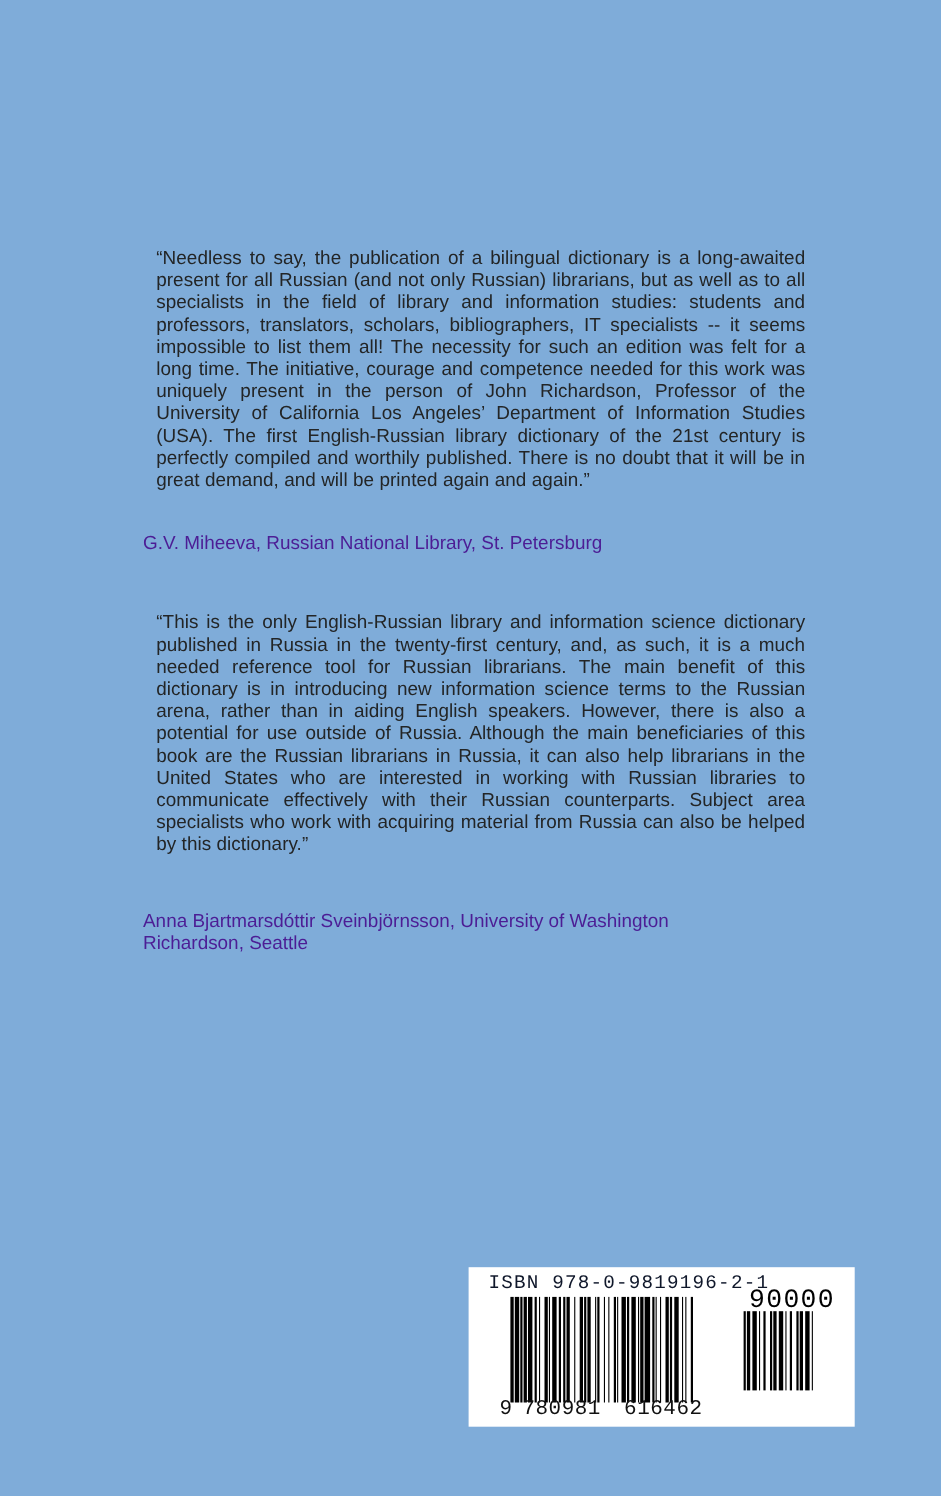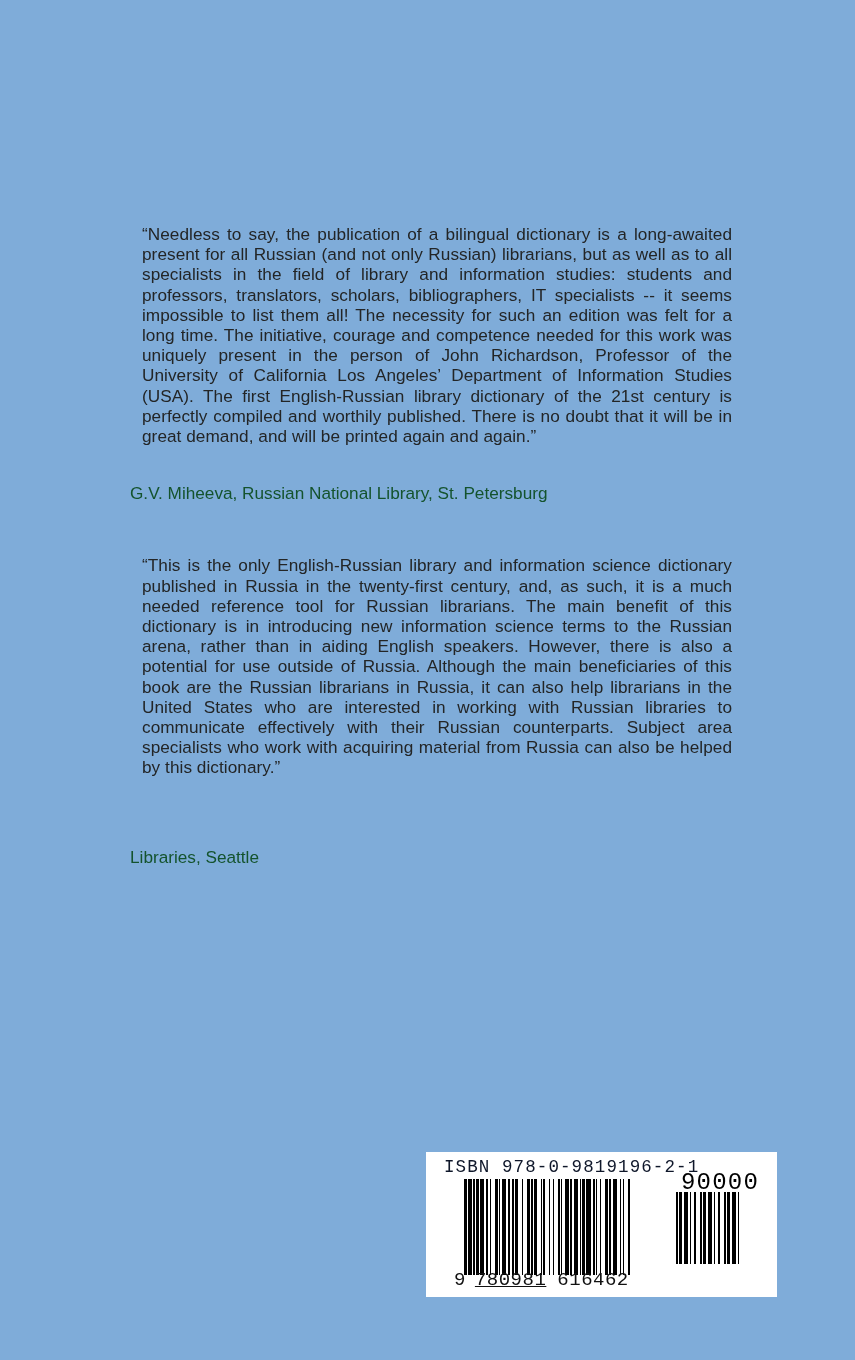--- a/index.html
+++ b/index.html
@@ -36,21 +36,21 @@
     text-justify: inter-word;
     letter-spacing: 0.05px;
     margin: 12px;
     -webkit-hyphens: none;
     hyphens: none;
   }
 
   .blurb-1 { margin-bottom: 0; }
 
   .attribution {
-    color: #14532d;
+    color: #4c1d95;
     font-size: 17.2px;
     line-height: 20.2px;
     text-align: left;
     margin: 0;
   }
 
   .gap-after-quote-1 { height: 37px; }
   .gap-after-attr-1  { height: 40px; }
   .gap-after-quote-2 { height: 37px; }
 
@@ -131,21 +131,21 @@
     left: 28px;
     top: 117px;
     width: 220px;
     font-family: "Liberation Mono", "DejaVu Sans Mono", monospace;
     font-size: 19px;
     color: #111111;
     white-space: nowrap;
     letter-spacing: 0.5px;
   }
   .ean-digits .lead { margin-right: 9px; }
-  .ean-digits .grp  { margin-right: 11px; text-decoration: underline; }
+  .ean-digits .grp  { margin-right: 21px; }
 </style>
 </head>
 <body>
 
 <div class="cover">
 
   <div class="text-column">
 
     <p class="blurb blurb-1">“Needless to say, the publication of a bilingual dictionary is a long-awaited present for all Russian (and not only Russian) librarians, but as well as to all specialists in the field of library and information studies: students and professors, translators, scholars, bibliographers, IT specialists -- it seems impossible to list them all! The necessity for such an edition was felt for a long time. The initiative, courage and competence needed for this work was uniquely present in the person of John Richardson, Professor of the University of California Los Angeles’ Department of Information Studies (USA). The first English-Russian library dictionary of the 21st century is perfectly compiled and worthily published. There is no doubt that it will be in great demand, and will be printed again and again.”</p>
 
@@ -153,22 +153,22 @@
 
     <p class="attribution">G.V. Miheeva, Russian National Library, St. Petersburg</p>
 
     <div class="gap-after-attr-1"></div>
 
     <p class="blurb blurb-2">“This is the only English-Russian library and information science dictionary published in Russia in the twenty-first century, and, as such, it is a much needed reference tool for Russian librarians. The main benefit of this dictionary is in introducing new information science terms to the Russian arena, rather than in aiding English speakers. However, there is also a potential for use outside of Russia. Although the main beneficiaries of this book are the Russian librarians in Russia, it can also help librarians in the United States who are interested in working with Russian libraries to communicate effectively with their Russian counterparts. Subject area specialists who work with acquiring material from Russia can also be helped by this dictionary.”</p>
 
     <div class="gap-after-quote-2"></div>
 
     <p class="attribution attribution-2">
-      <br>
-      <span class="last-line">Libraries, Seattle</span>
+      <span class="attr-line-1">Anna Bjartmarsdóttir Sveinbjörnsson, University of Washington</span><br>
+      <span class="last-line">Richardson, Seattle</span>
     </p>
 
   </div>
 
   <div class="barcode-panel">
     <div class="barcode-inner">
 
       <div class="isbn-line">ISBN 978-0-9819196-2-1</div>
 
       <div class="addon-digits">90000</div>

